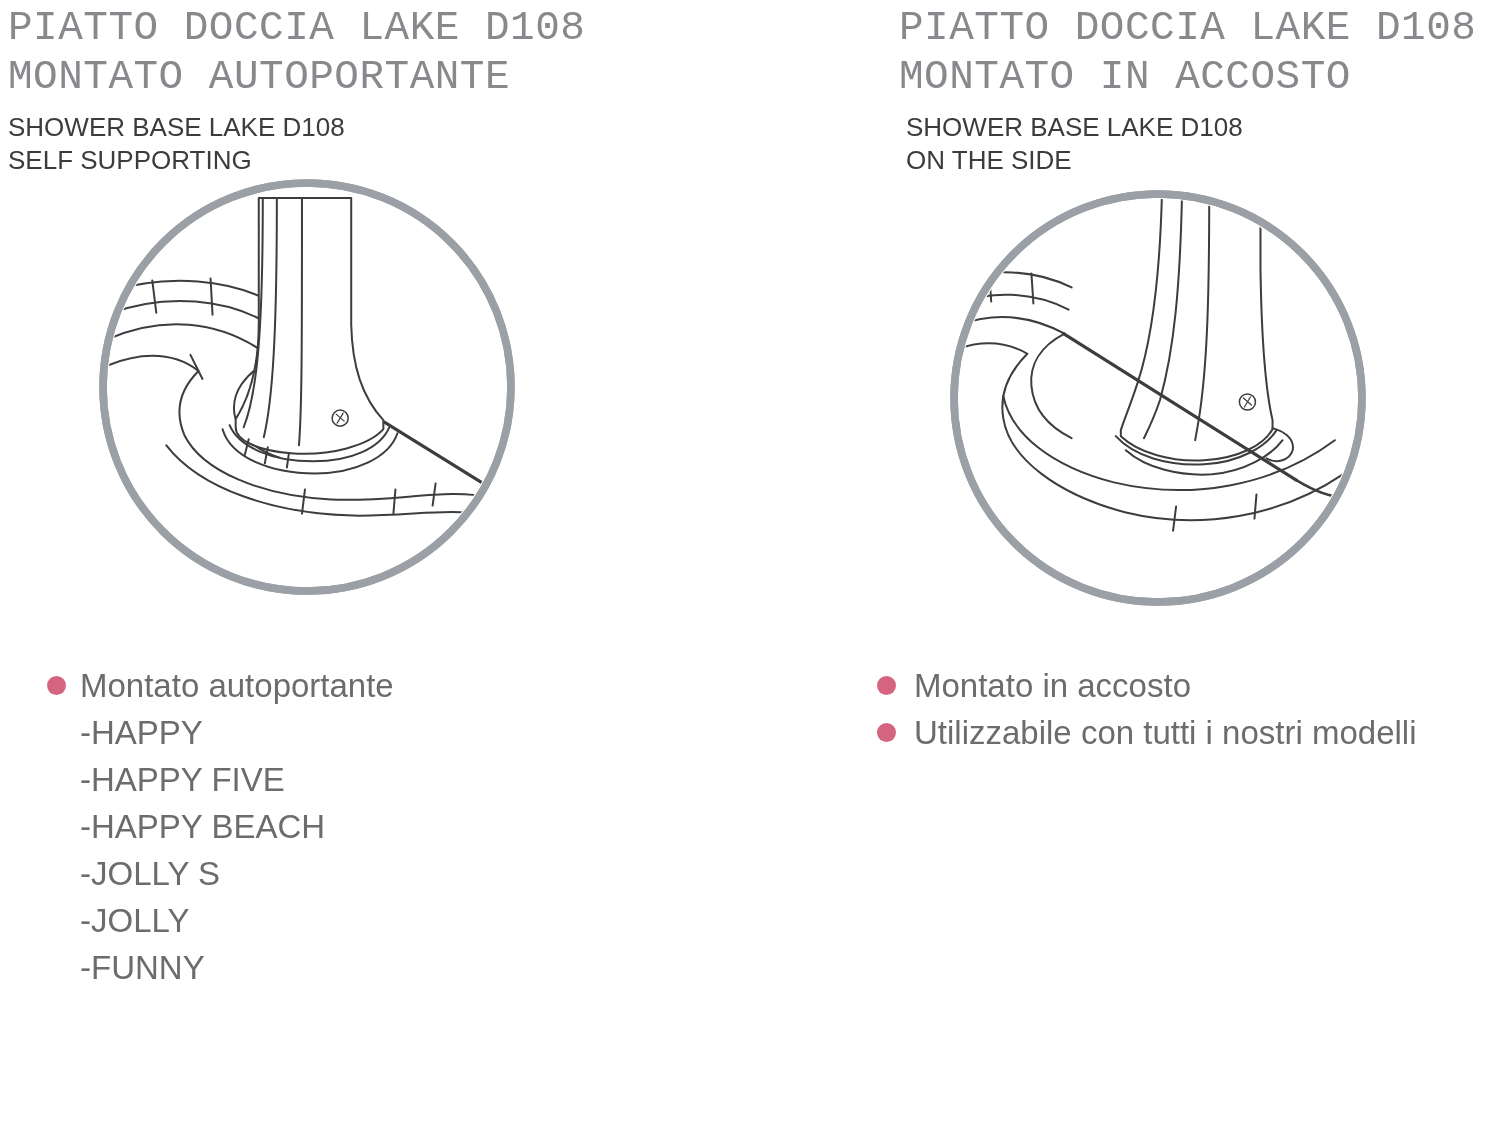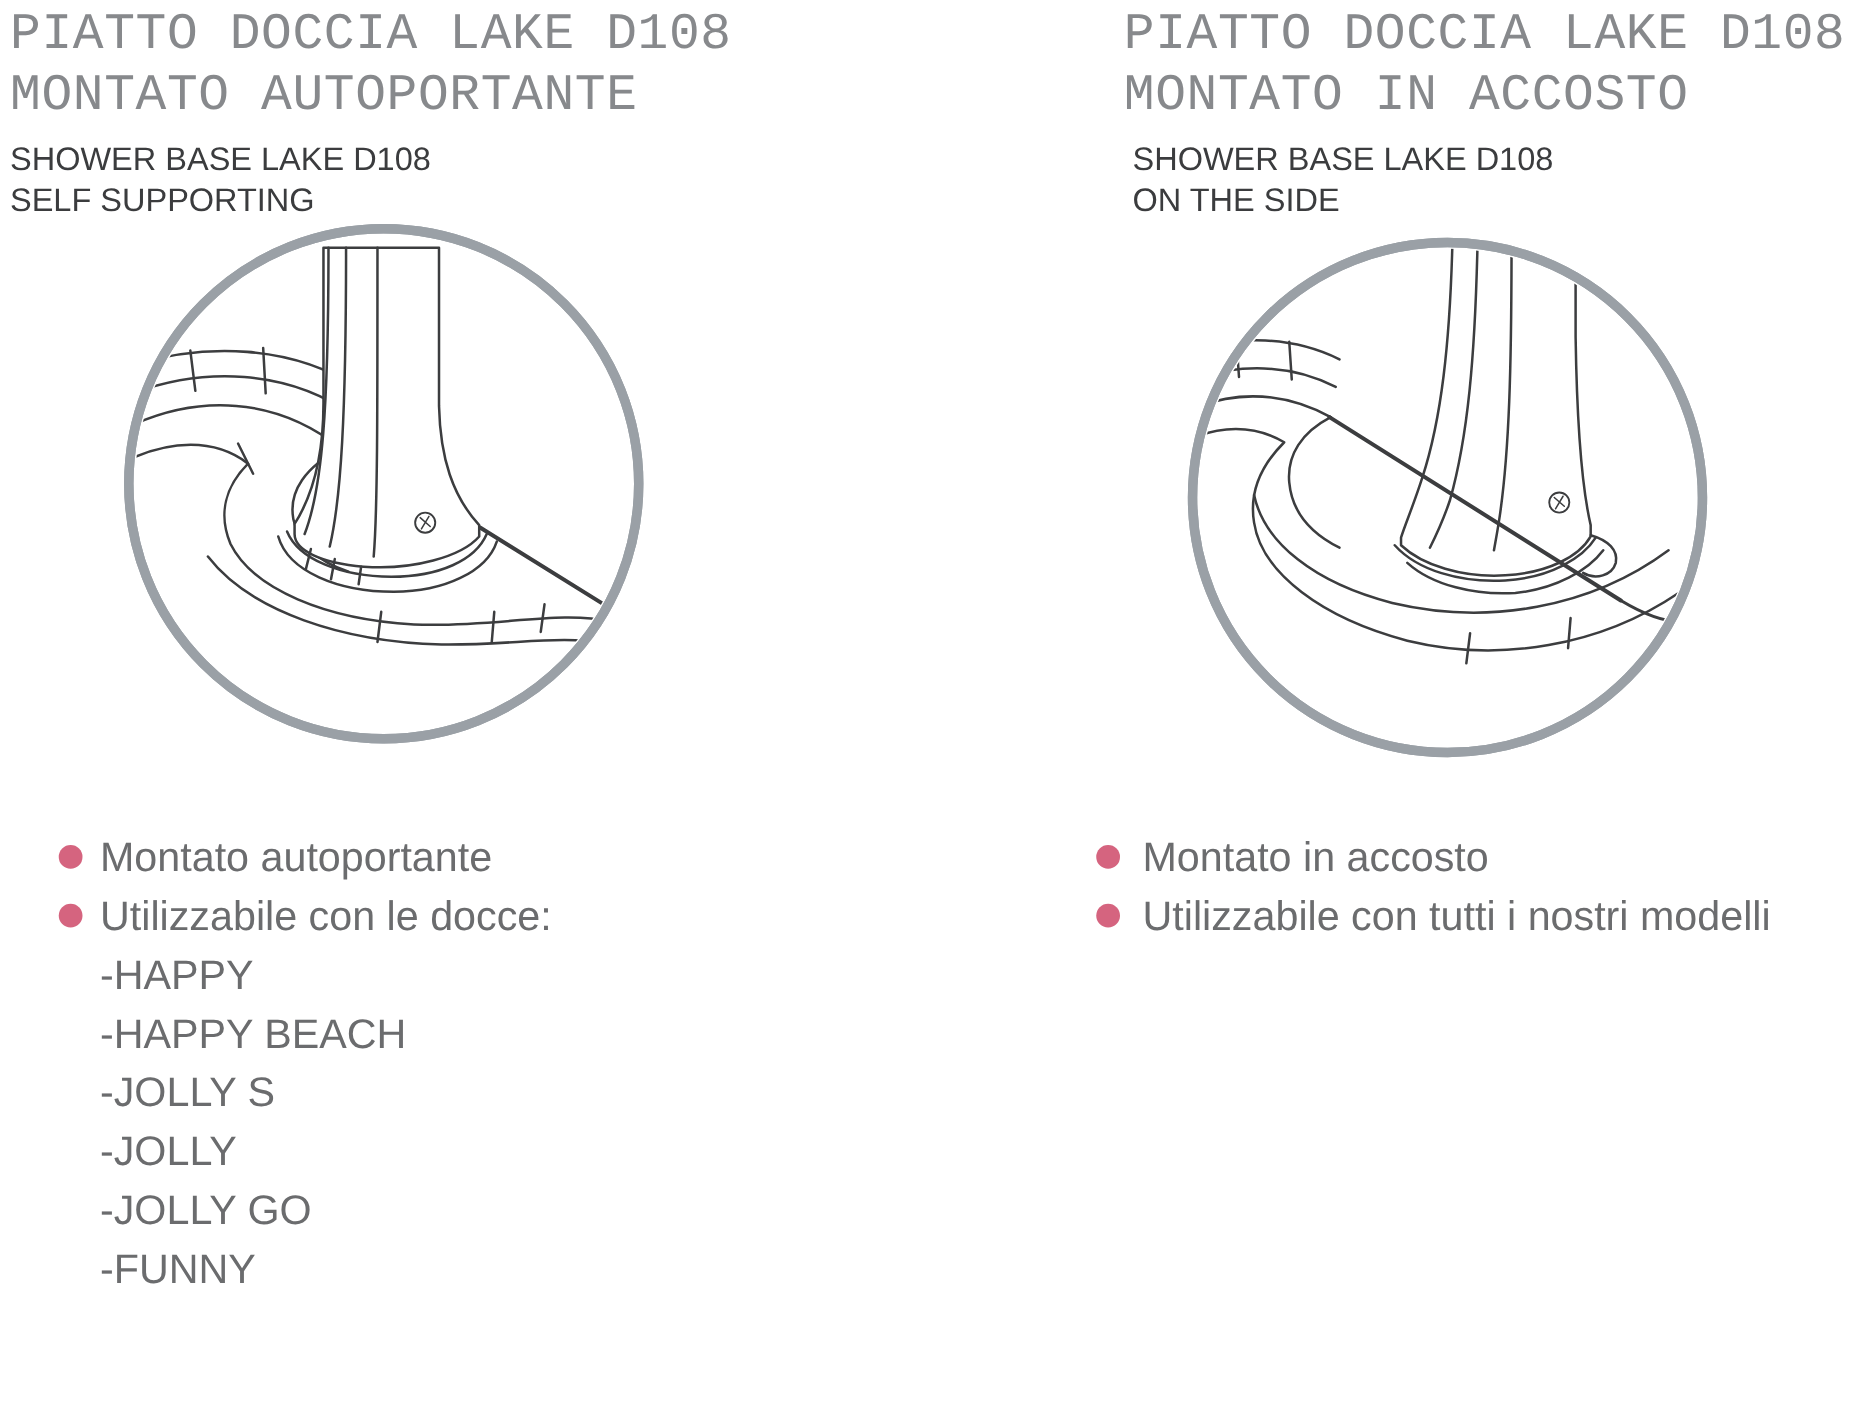--- a/index.html
+++ b/index.html
@@ -159,30 +159,26 @@
     </g>
     <circle class="ring" cx="210" cy="210" r="203"></circle>
   </svg>
 </div>
 
 <div class="feature-list feature-list-left">
   <div class="feat-row">
     <span class="dot"></span>
     <span class="feat-text">Montato autoportante</span>
   </div>
-  <div class="feat-row">
-    <span class="dot"></span>
-    <span class="feat-text">Utilizzabile con le docce:</span>
-  </div>
   <div class="models">
     <div class="model-item">-HAPPY</div>
+    <div class="model-item">-HAPPY FIVE</div>
     <div class="model-item">-HAPPY BEACH</div>
     <div class="model-item">-JOLLY S</div>
     <div class="model-item">-JOLLY</div>
-    <div class="model-item">-JOLLY GO</div>
     <div class="model-item">-FUNNY</div>
   </div>
 </div>
 
 <div class="feature-list feature-list-right">
   <div class="feat-row">
     <span class="dot"></span>
     <span class="feat-text">Montato in accosto</span>
   </div>
   <div class="feat-row">

